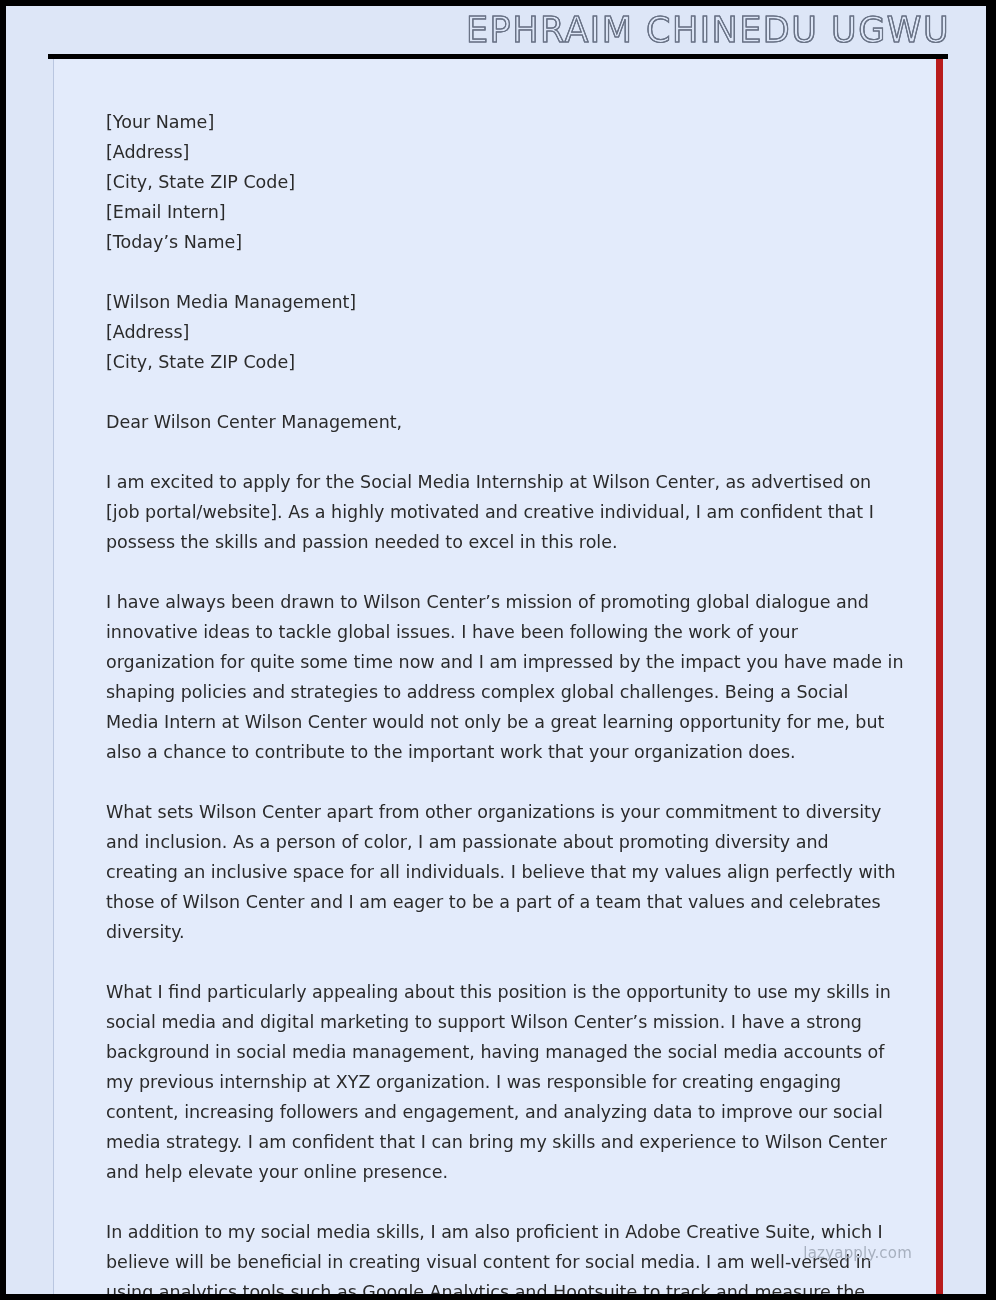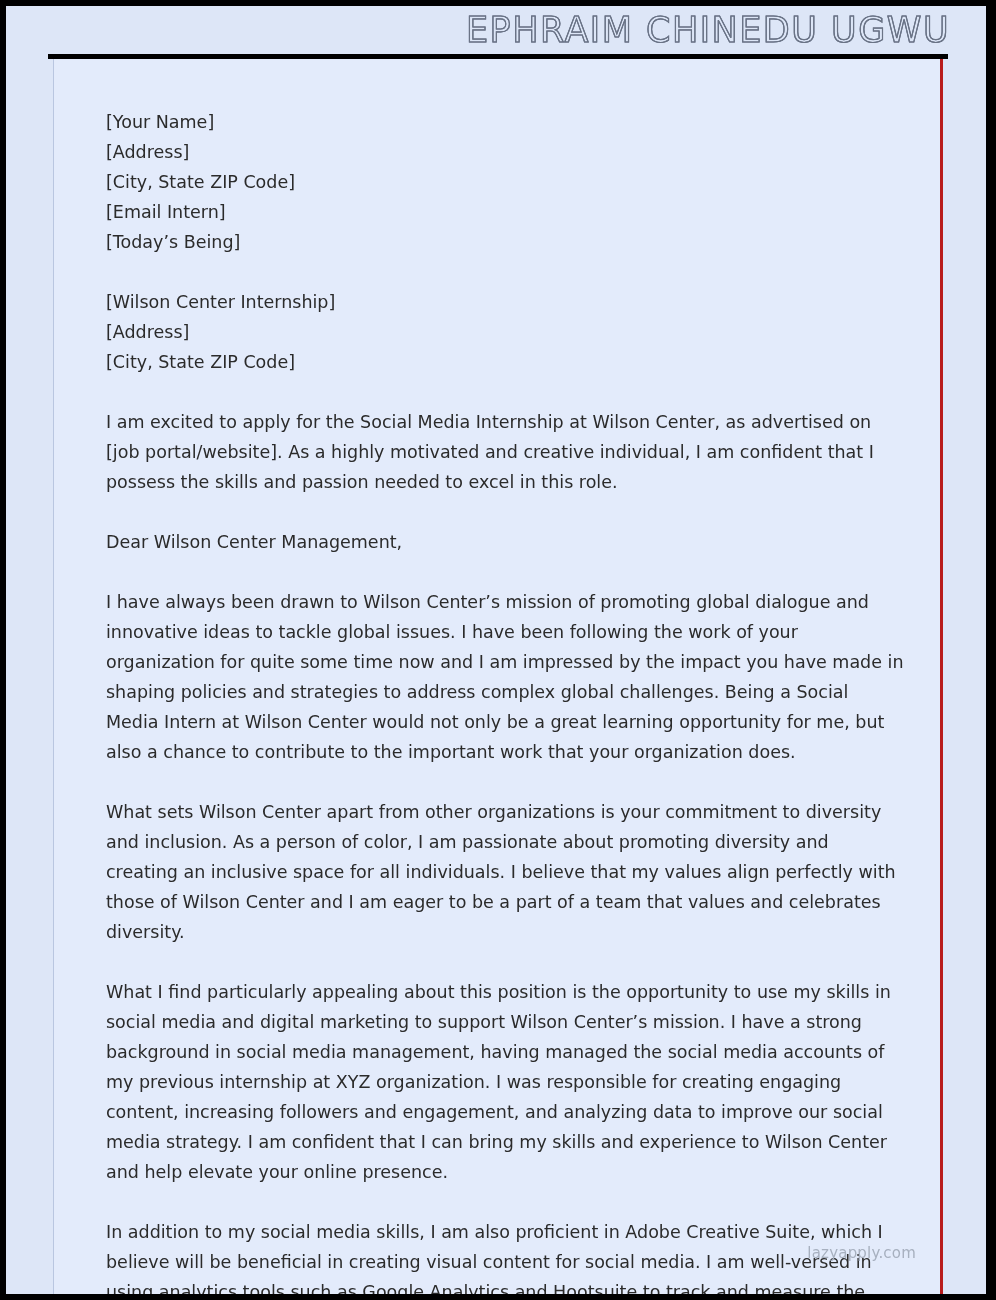--- a/index.html
+++ b/index.html
@@ -66,21 +66,21 @@
     background: #000000;
   }
   .sheet {
     position: absolute;
     left: 47px;
     top: 53px;
     width: 890px;
     height: 1235px;
     background: #e3ebfb;
     border-left: 1px solid #b9c6e0;
-    border-right: 3px solid #b91c1c;
+    border-right: 7px solid #b91c1c;
     box-sizing: border-box;
     overflow: hidden;
   }
   .body-text {
     position: absolute;
     left: 52px;
     top: 48px;
     width: 800px;
     font-size: 17.5px;
     line-height: 30px;
@@ -120,32 +120,32 @@
   </div>
 
   <div class="sheet">
     <div class="body-text">
 
       <div class="block">
         <div class="line">[Your Name]</div>
         <div class="line">[Address]</div>
         <div class="line">[City, State ZIP Code]</div>
         <div class="line">[Email Intern]</div>
-        <div class="line">[Today’s Being]</div>
+        <div class="line">[Today’s Name]</div>
       </div>
 
       <div class="block">
-        <div class="line">[Wilson Center Internship]</div>
+        <div class="line">[Wilson Media Management]</div>
         <div class="line">[Address]</div>
         <div class="line">[City, State ZIP Code]</div>
       </div>
 
+      <div class="para">Dear Wilson Center Management,</div>
+
       <div class="para">I am excited to apply for the Social Media Internship at Wilson Center, as advertised on [job portal/website]. As a highly motivated and creative individual, I am confident that I possess the skills and passion needed to excel in this role.</div>
-
-      <div class="para">Dear Wilson Center Management,</div>
       <div class="para">I have always been drawn to Wilson Center’s mission of promoting global dialogue and innovative ideas to tackle global issues. I have been following the work of your organization for quite some time now and I am impressed by the impact you have made in shaping policies and strategies to address complex global challenges. Being a Social Media Intern at Wilson Center would not only be a great learning opportunity for me, but also a chance to contribute to the important work that your organization does.</div>
       <div class="para">What sets Wilson Center apart from other organizations is your commitment to diversity and inclusion. As a person of color, I am passionate about promoting diversity and creating an inclusive space for all individuals. I believe that my values align perfectly with those of Wilson Center and I am eager to be a part of a team that values and celebrates diversity.</div>
       <div class="para">What I find particularly appealing about this position is the opportunity to use my skills in social media and digital marketing to support Wilson Center’s mission. I have a strong background in social media management, having managed the social media accounts of my previous internship at XYZ organization. I was responsible for creating engaging content, increasing followers and engagement, and analyzing data to improve our social media strategy. I am confident that I can bring my skills and experience to Wilson Center and help elevate your online presence.</div>
       <div class="para">In addition to my social media skills, I am also proficient in Adobe Creative Suite, which I believe will be beneficial in creating visual content for social media. I am well-versed in using analytics tools such as Google Analytics and Hootsuite to track and measure the</div>
 
     </div>
 
     <div class="watermark">lazyapply.com</div>
   </div>
 

